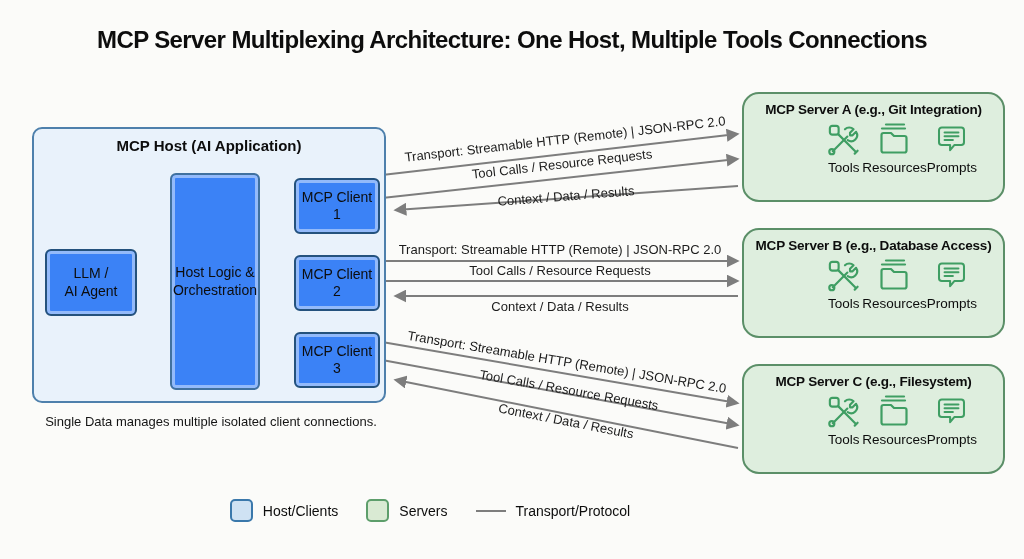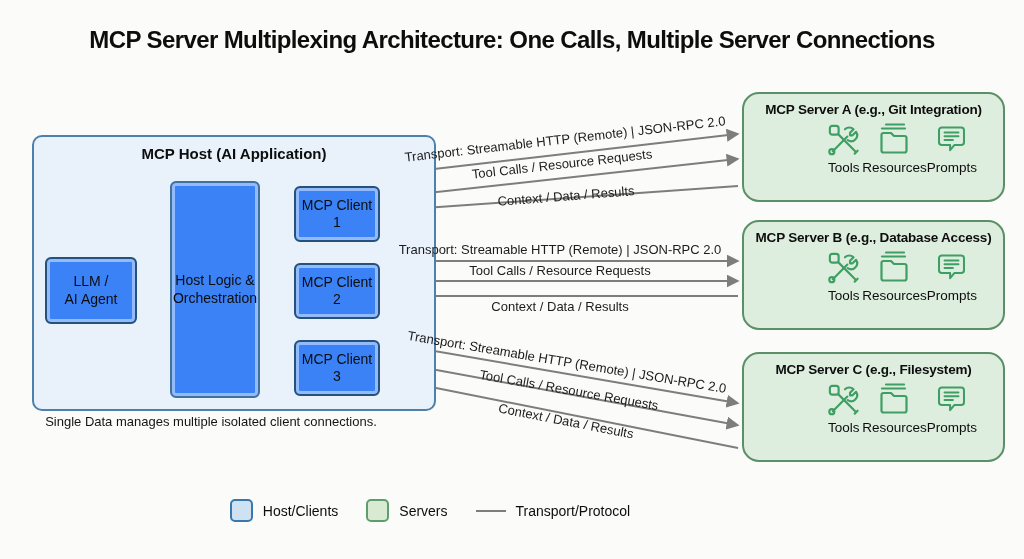--- a/index.html
+++ b/index.html
@@ -15,23 +15,23 @@
   .diagram-title{
     position:absolute;top:26px;left:0;width:100%;
     text-align:center;font-size:24px;font-weight:bold;
     letter-spacing:-0.6px;color:#0d0d0d;
   }
 
   svg.overlay{position:absolute;left:0;top:0;z-index:1;}
 
   
   .host-box{
-    position:absolute;left:32px;top:127px;width:404px;height:276px;
+    position:absolute;left:32px;top:127px;width:354px;height:276px;
     background:#e9f2fb;border:2px solid #4e80ac;border-radius:10px;
-    box-sizing:border-box;z-index:2;margin-top:8px;
+    box-sizing:border-box;z-index:2;
   }
   .host-title{
     position:absolute;top:8px;left:0;width:100%;text-align:center;
     font-size:15px;font-weight:bold;color:#0d0d0d;
   }
   .inner-box{
     position:absolute;box-sizing:border-box;border-radius:6px;
     background:#3b82f6;
     display:flex;align-items:center;justify-content:center;
     text-align:center;font-size:14px;line-height:1.25;color:#0d0d0d;
@@ -47,21 +47,21 @@
     position:absolute;left:32px;top:414px;width:358px;text-align:center;
     font-size:13px;color:#151515;z-index:2;
   }
 
   
   .server-box{
     position:absolute;left:742px;width:263px;height:110px;
     background:#deeede;border:2px solid #5b8f68;border-radius:17px;
     box-sizing:border-box;z-index:2;
   }
-  .server-a{top:92px;} .server-b{top:220px;} .server-c{top:352px;}
+  .server-a{top:92px;} .server-b{top:228px;} .server-c{top:364px;}
   .server-title{
     margin-top:8px;text-align:center;font-size:13.5px;font-weight:bold;
     letter-spacing:-0.2px;color:#0d0d0d;
   }
   .cap-row{
     display:flex;justify-content:flex-end;align-items:flex-end;
     padding:4px 26px 0 22px;
   }
   .cap{display:flex;flex-direction:column;align-items:center;gap:2px;}
   .cap svg{display:block;}
@@ -83,21 +83,21 @@
   .swatch{width:23px;height:23px;border-radius:5px;box-sizing:border-box;}
   .swatch-blue{background:#cfe2f3;border:2px solid #3a78ab;}
   .swatch-green{background:#d9ead3;border:2px solid #5d9e6b;}
   .legend-line{width:30px;height:0;border-top:2.5px solid #7d7d7d;}
 </style>
 </head>
 <body>
 
 <div class="canvas">
 
-  <div class="diagram-title">MCP Server Multiplexing Architecture: One Calls, Multiple Server Connections</div>
+  <div class="diagram-title">MCP Server Multiplexing Architecture: One Host, Multiple Tools Connections</div>
 
   <svg class="overlay" width="1024" height="559" viewBox="0 0 1024 559">
     <defs>
       <marker id="arr" viewBox="0 0 10 10" refX="8" refY="5" markerWidth="6.5" markerHeight="6.5" orient="auto-start-reverse">
         <path d="M0 0 L10 5 L0 10 z" fill="#7d7d7d"></path>
       </marker>
     </defs>
     <g stroke="#7d7d7d" stroke-width="2" fill="none">
 
       <line x1="140" y1="281" x2="162" y2="281" marker-start="url(#arr)" marker-end="url(#arr)"></line>

